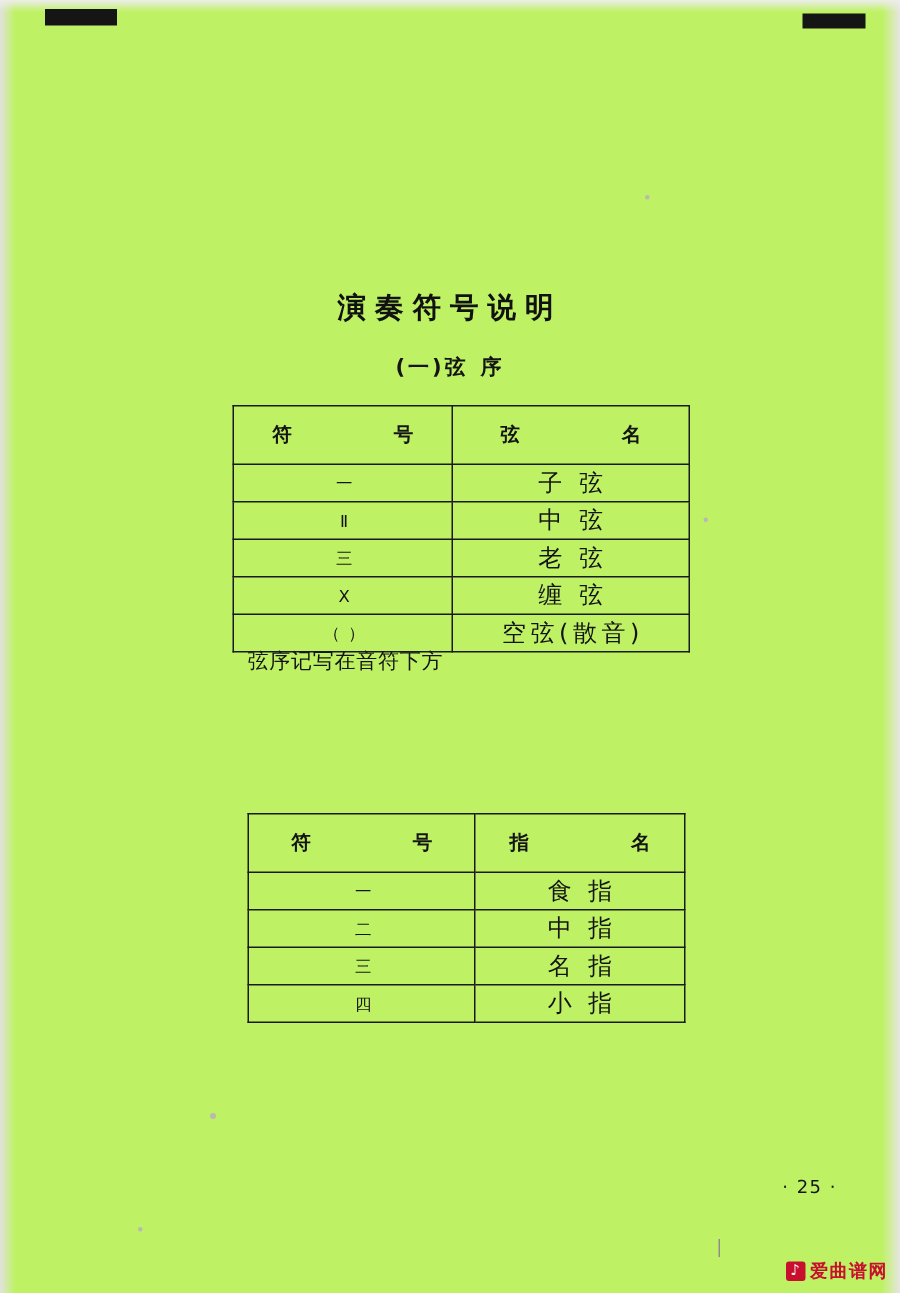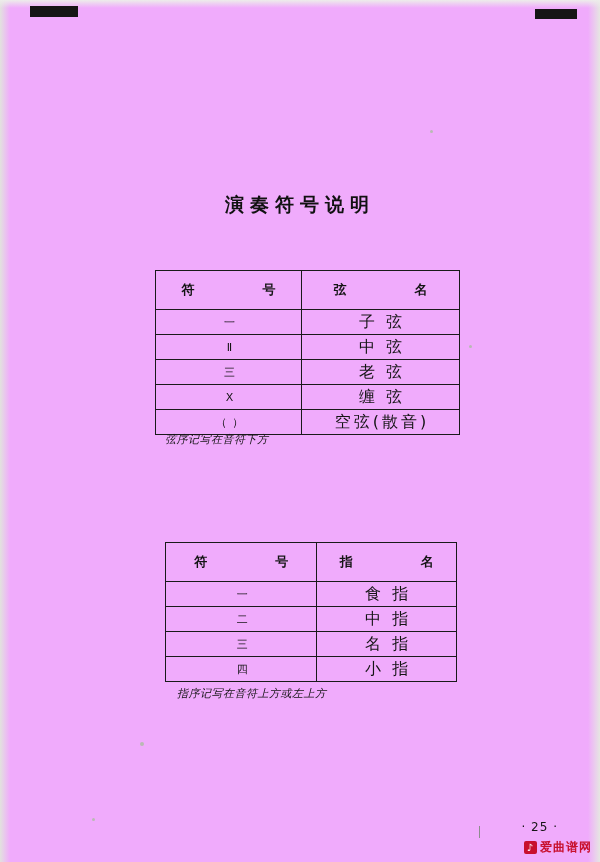--- a/index.html
+++ b/index.html
@@ -14,21 +14,21 @@
     font-family: "DejaVu Sans", sans-serif;
     color: #0d0d0d;
     overflow: hidden;
   }
 
   .page {
     position: absolute;
     left: 0; top: 0;
     width: 600px;
     height: 862px;
-    background: #f0abfc;
+    background: #bef264;
   }
 
   
   .scan-edge-left {
     position: absolute;
     left: 0; top: 0;
     width: 10px; height: 862px;
     background: linear-gradient(to right, #e2e2de, rgba(255,255,255,0));
   }
   .scan-edge-right {
@@ -121,35 +121,33 @@
     left: 155px; top: 270px;
     width: 305px;
   }
   #table-finger {
     left: 165px; top: 542px;
     width: 292px;
   }
 
   .caption {
     position: absolute;
-    font-size: 11px;
+    font-size: 14px;
     letter-spacing: 0.5px;
     color: #141414;
-    font-style: italic;
   }
   #caption-string { left: 165px; top: 432px; }
   #caption-finger { left: 177px; top: 686px; }
 
   .page-number {
     position: absolute;
     right: 42px; top: 784px;
     font-size: 12px;
     letter-spacing: 1px;
     color: #151515;
-    margin-top: 36px;
   }
 
   .watermark {
     position: absolute;
     right: 8px; bottom: 6px;
     display: flex;
     align-items: center;
     gap: 3px;
     font-size: 12px;
     color: #c8102e;
@@ -193,20 +191,23 @@
   <div class="mark mark-left"></div>
   <div class="mark mark-right"></div>
 
   <div class="speck" style="left:430px; top:130px; width:3px; height:3px;"></div>
   <div class="speck" style="left:469px; top:345px; width:3px; height:3px;"></div>
   <div class="speck" style="left:140px; top:742px; width:4px; height:4px;"></div>
   <div class="speck" style="left:92px; top:818px; width:3px; height:3px;"></div>
 
   <div class="title">演奏符号说明</div>
 
+  <div class="section-heading" id="heading-string">
+    <span>(一)</span><span class="wide-gap">弦</span><span>序</span>
+  </div>
 
   <table class="sym-table" id="table-string">
     <colgroup>
         <col style="width:48%">
         <col style="width:52%">
       </colgroup>
     <thead>
       <tr>
         <th>符　　号</th>
         <th>弦　　名</th>
@@ -263,21 +264,20 @@
         <td class="sym">三</td>
         <td>名 指</td>
       </tr>
       <tr>
         <td class="sym">四</td>
         <td>小 指</td>
       </tr>
     </tbody>
   </table>
 
-  <div class="caption" id="caption-finger">指序记写在音符上方或左上方</div>
 
   <div class="page-number">· 25 ·</div>
 
   <div class="tick" id="tick-bottom"></div>
 
   <div class="watermark">
     <span class="wm-icon">♪</span>
     <span>爱曲谱网</span>
   </div>
 

